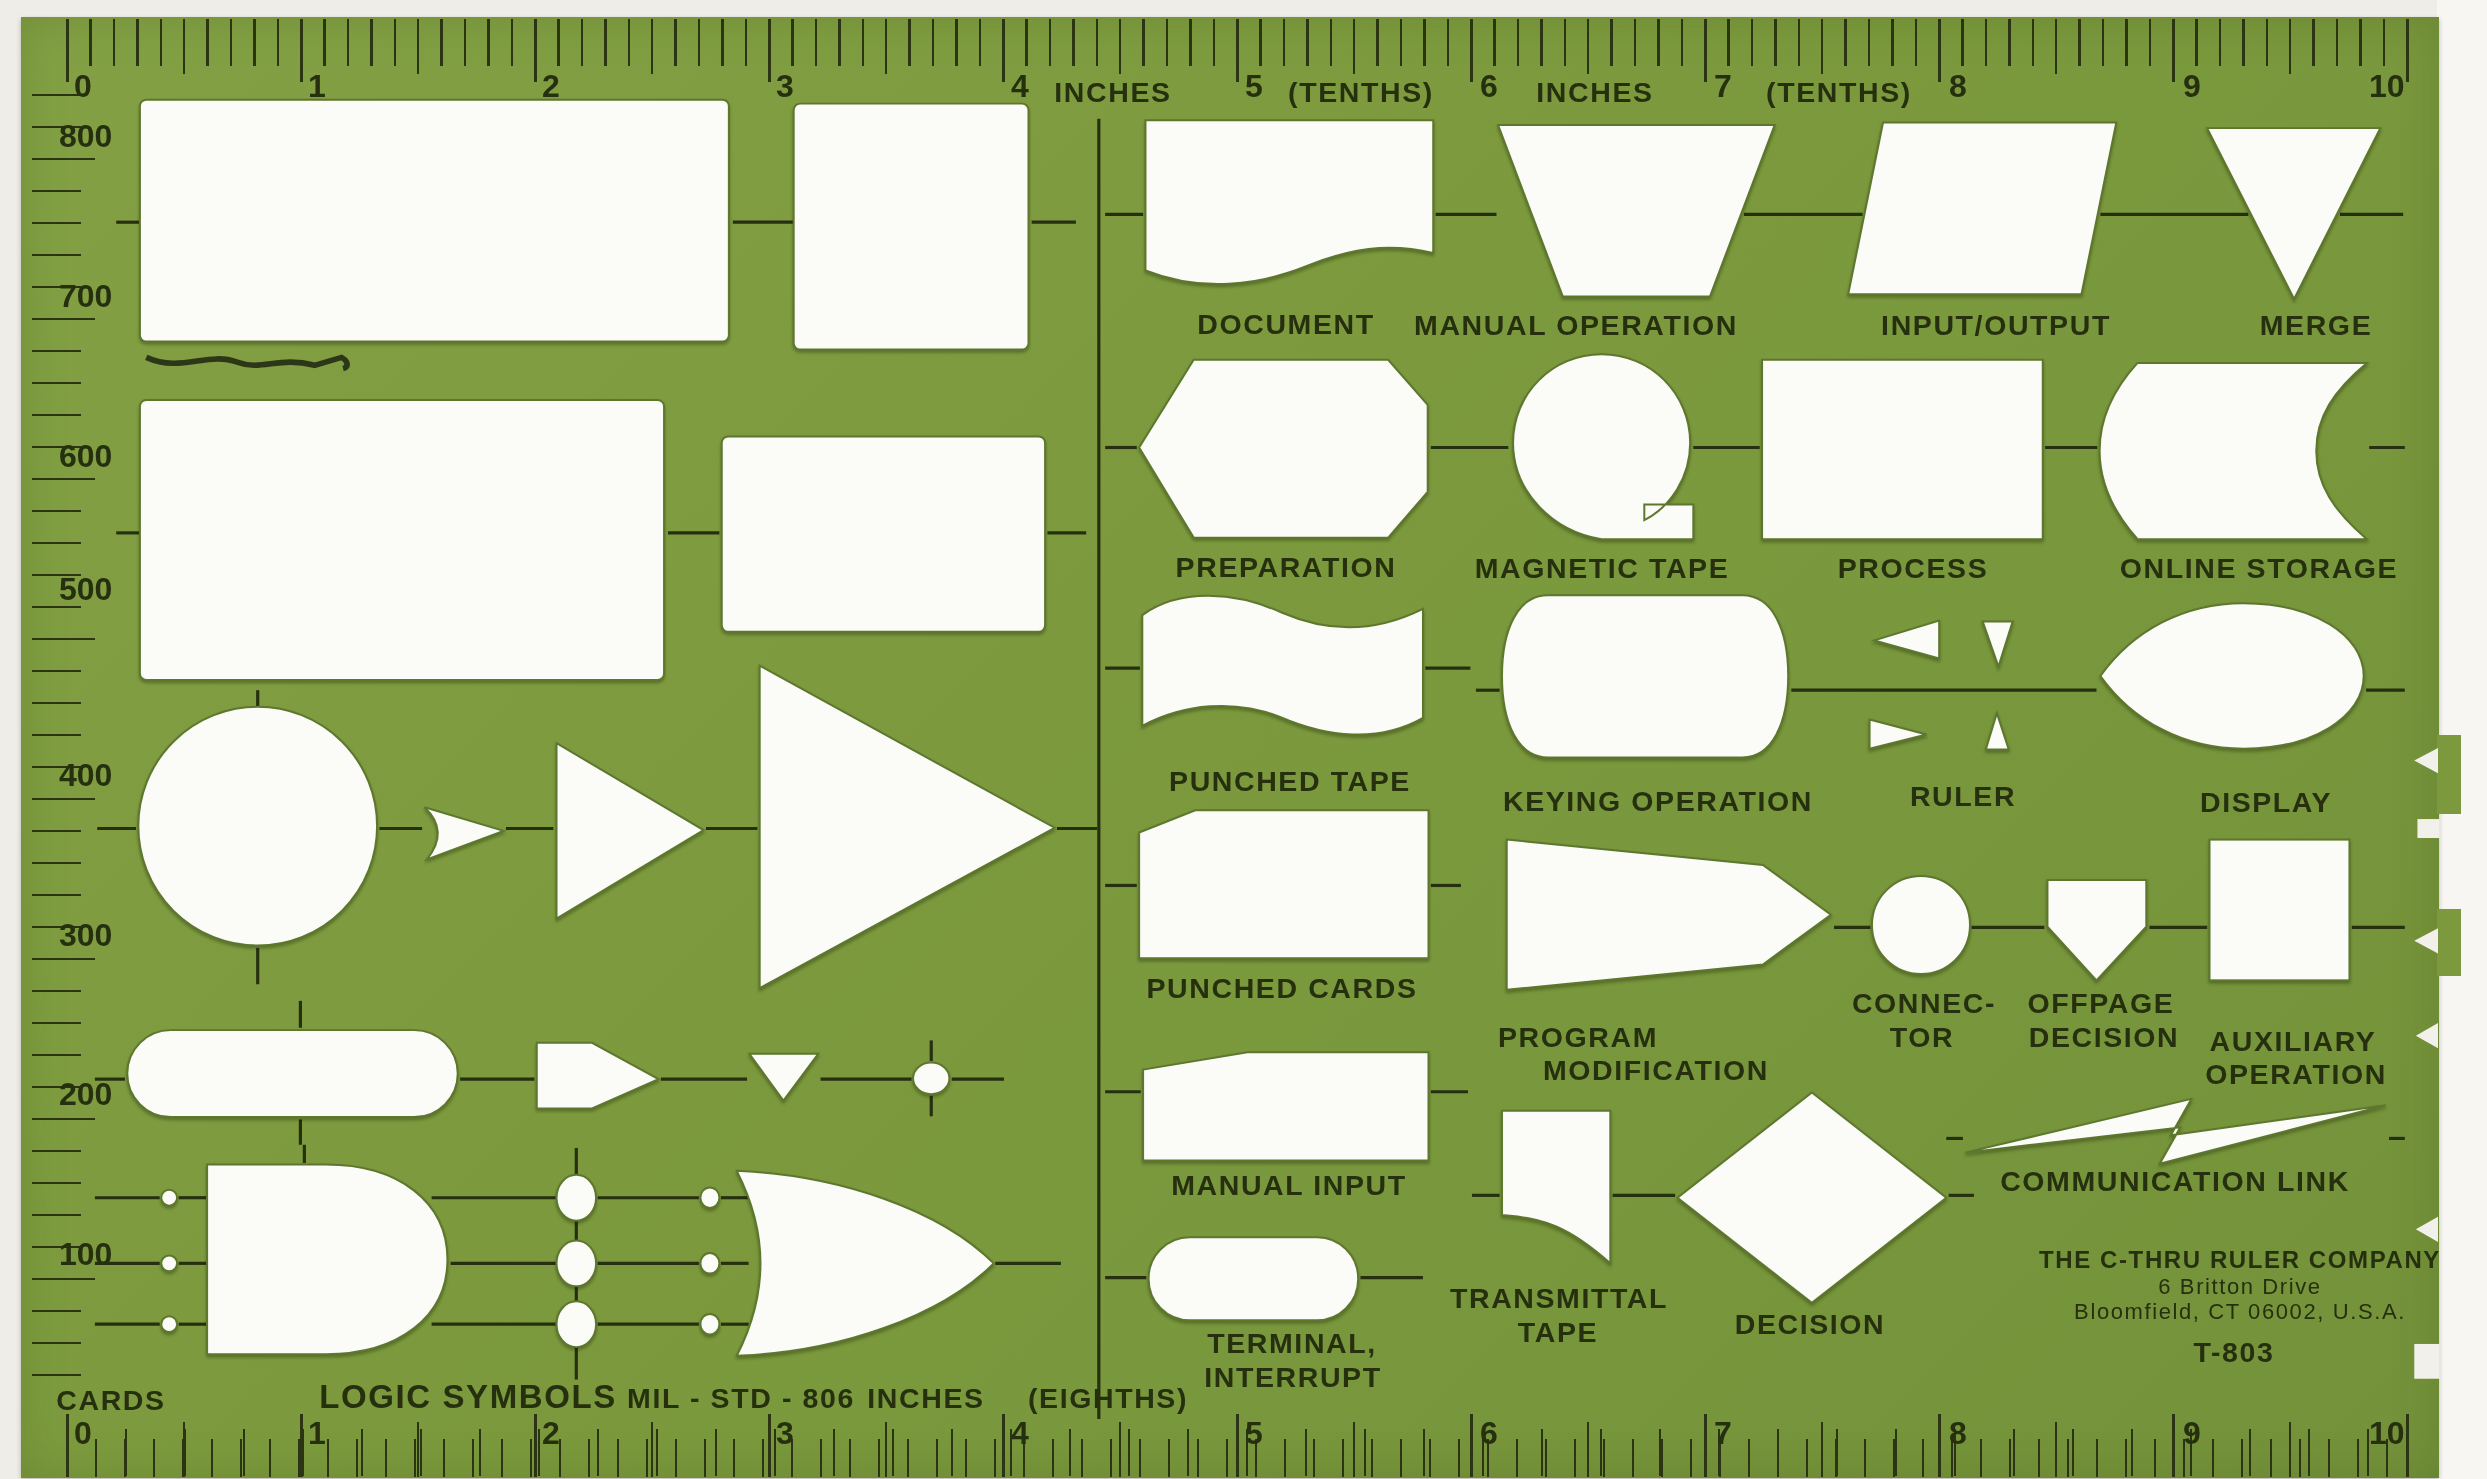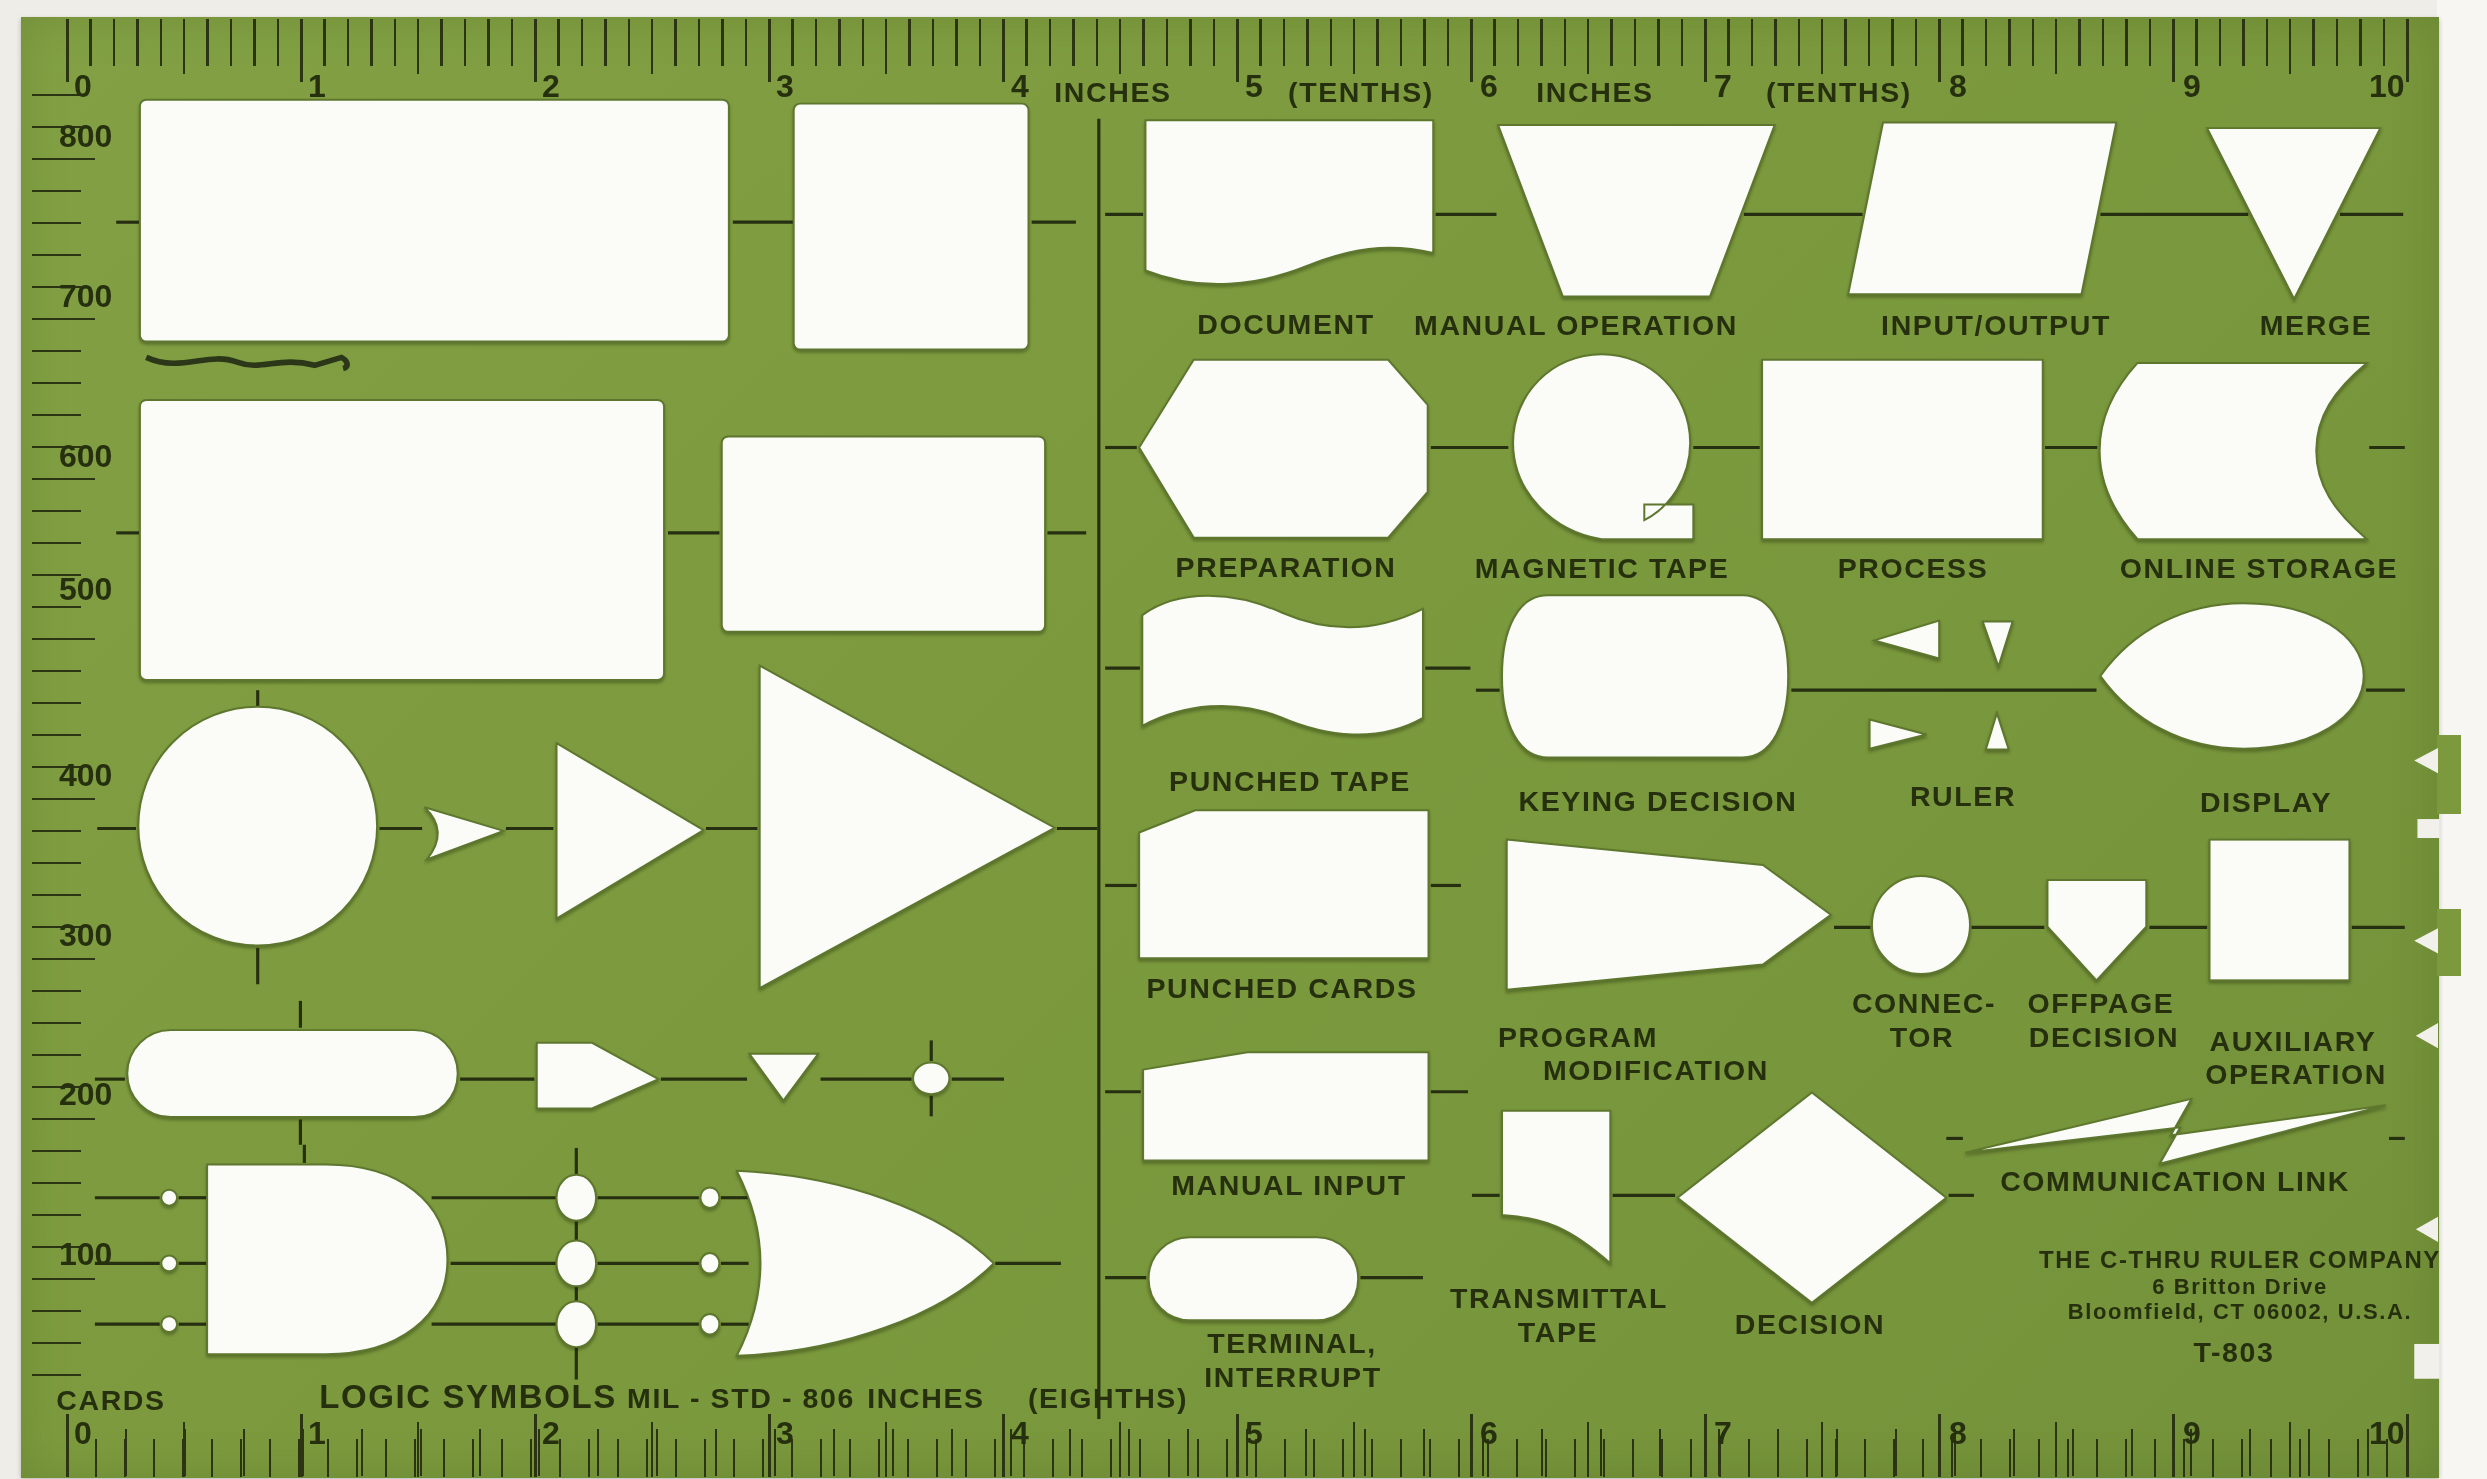--- a/index.html
+++ b/index.html
@@ -9,21 +9,21 @@
   #body-green{position:absolute;left:20.6px;top:17.4px;width:2418px;height:1461px;
 ardo    border-radius:20.6px;}
   #body-green{background:linear-gradient(135deg,#83a144 0%,#7c9a3d 45%,#74923a 100%);
     box-shadow:inset 0 0 47px rgba(40,60,10,.18), 0 1.6px 4.7px rgba(0,0,0,.25);}
   .tab{position:absolute;background:#7c9a3d;}
   .lbl{position:absolute;transform:translateX(-50%);white-space:nowrap;color:#26300f;
        font-weight:600;letter-spacing:1.6px;}
   .fs36{font-size:28.5px;line-height:32px;}
   .fs42{font-size:33px;line-height:36px;}
   .fs30{font-size:24px;line-height:27px;font-weight:700;}
-  .fs28{font-size:22px;line-height:25px;font-weight:700;}
+  .fs28{font-size:22px;line-height:25px;font-weight:400;}
   .num{position:absolute;color:#26300f;font-weight:600;font-size:32px;line-height:32px;}
   
   .ticksH{position:absolute;}
   .t-top-minor{left:66px;top:19px;width:2348px;height:47px;
     background:repeating-linear-gradient(to right,#2c3513 0 2.4px,transparent 2.4px 23.4px);}
   .t-top-half{left:66px;top:19px;width:2348px;height:55px;
     background:repeating-linear-gradient(to right,#2c3513 0 2.4px,transparent 2.4px 117px);}
   .t-top-inch{left:66px;top:19px;width:2348px;height:63px;
     background:repeating-linear-gradient(to right,#2c3513 0 3.2px,transparent 3.2px 234px);}
   .t-bot-minor{left:66px;top:1439px;width:2348px;height:38px;
@@ -261,21 +261,21 @@
 
   <div class="lbl fs36" style="left:1286px;top:308px">DOCUMENT</div>
   <div class="lbl fs36" style="left:1576px;top:309px">MANUAL OPERATION</div>
   <div class="lbl fs36" style="left:1996px;top:309px">INPUT/OUTPUT</div>
   <div class="lbl fs36" style="left:2316px;top:309px">MERGE</div>
   <div class="lbl fs36" style="left:1286px;top:551px">PREPARATION</div>
   <div class="lbl fs36" style="left:1602px;top:552px">MAGNETIC TAPE</div>
   <div class="lbl fs36" style="left:1913px;top:552px">PROCESS</div>
   <div class="lbl fs36" style="left:2259px;top:552px">ONLINE STORAGE</div>
   <div class="lbl fs36" style="left:1290px;top:765px">PUNCHED TAPE</div>
-  <div class="lbl fs36" style="left:1658px;top:785px">KEYING DECISION</div>
+  <div class="lbl fs36" style="left:1658px;top:785px">KEYING OPERATION</div>
   <div class="lbl fs36" style="left:1963px;top:780px">RULER</div>
   <div class="lbl fs36" style="left:2266px;top:786px">DISPLAY</div>
   <div class="lbl fs36" style="left:1282px;top:972px">PUNCHED CARDS</div>
   <div class="lbl fs36" style="left:1578px;top:1021px">PROGRAM</div>
   <div class="lbl fs36" style="left:1656px;top:1054px">MODIFICATION</div>
   <div class="lbl fs36" style="left:1924px;top:987px">CONNEC-</div>
   <div class="lbl fs36" style="left:1922px;top:1021px">TOR</div>
   <div class="lbl fs36" style="left:2101px;top:987px">OFFPAGE</div>
   <div class="lbl fs36" style="left:2104px;top:1021px">DECISION</div>
   <div class="lbl fs36" style="left:2293px;top:1025px">AUXILIARY</div>

